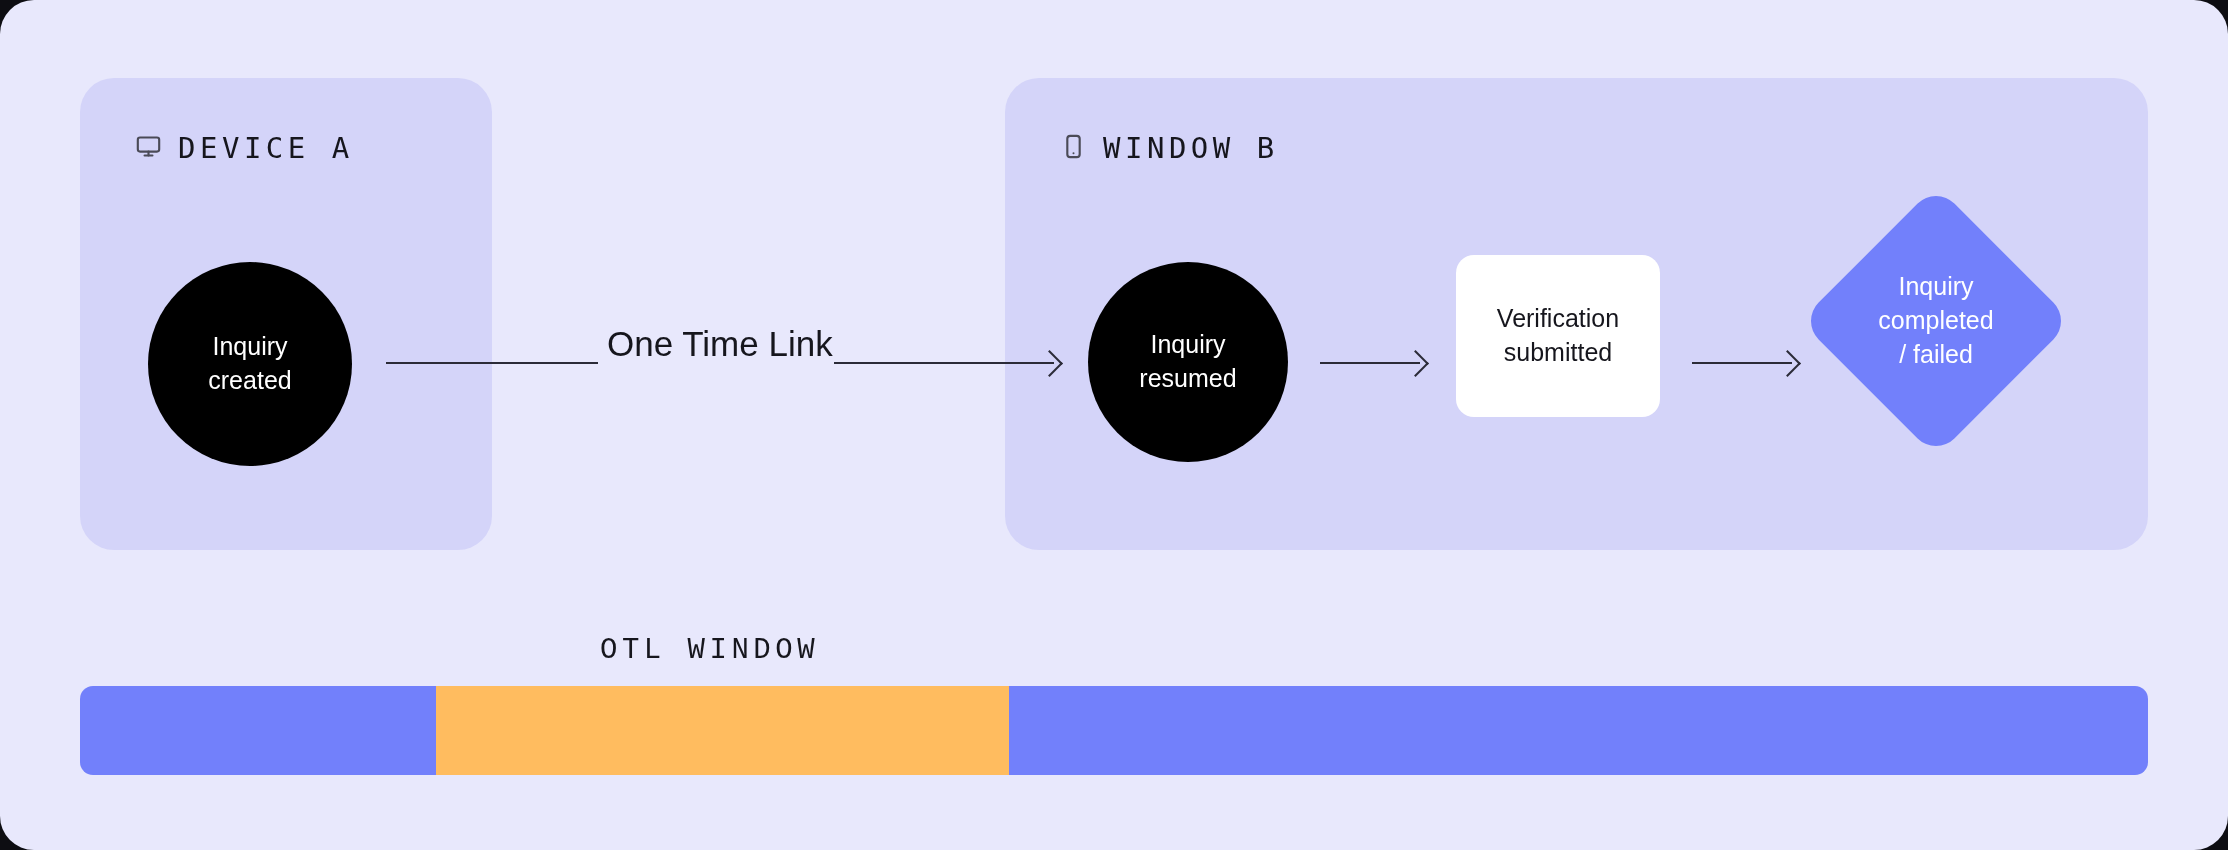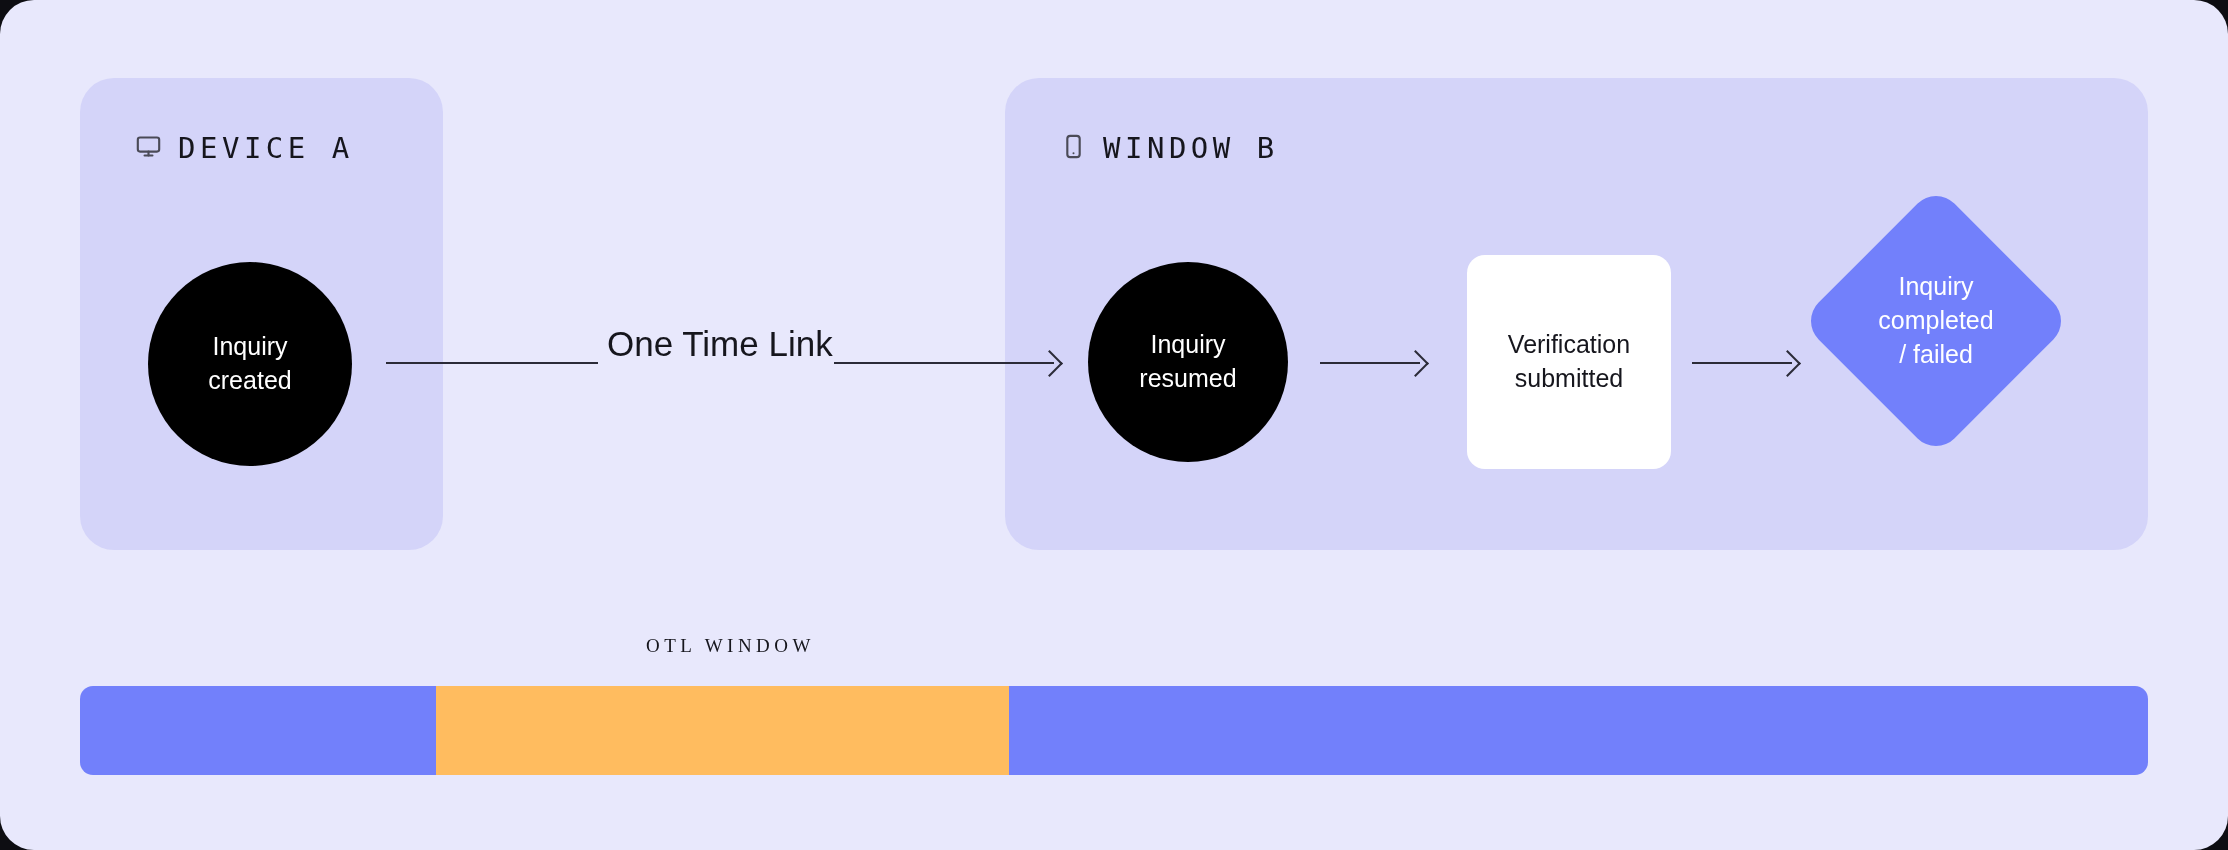--- a/index.html
+++ b/index.html
@@ -17,21 +17,21 @@
     font-family: "Liberation Sans", sans-serif;
     -webkit-font-smoothing: antialiased;
   }
 
   
   .panel {
     position: absolute;
     background: #d4d4f9;
     border-radius: 34px;
   }
-  #panel-a { left: 80px;  top: 78px; width: 363px;  height: 472px; }
+  #panel-a { left: 80px;  top: 78px; width: 412px;  height: 472px; }
   #panel-b { left: 1005px; top: 78px; width: 1143px; height: 472px; }
 
   .panel-header {
     position: absolute;
     top: 55px;
     left: 55px;
     display: flex;
     align-items: center;
     gap: 16px;
     white-space: nowrap;
@@ -90,21 +90,21 @@
     position: relative;
     color: #ffffff;
     font-size: 25px;
     line-height: 1.35;
     white-space: pre-line;
     text-align: center;
   }
 
   #node-inquiry-created { left: 148px; top: 262px; width: 204px; height: 204px; }
   #node-inquiry-resumed { left: 1088px; top: 262px; width: 200px; height: 200px; }
-  #node-verification-submitted { left: 1456px; top: 255px; width: 204px; height: 214px; margin-left: 11px; }
+  #node-verification-submitted { left: 1456px; top: 255px; width: 204px; height: 162px; }
   #node-inquiry-completed { left: 1840px; top: 225px; width: 192px; height: 192px; }
 
   
   .conn {
     position: absolute;
     height: 2px;
     background: #2b2b38;
   }
   .arrowhead {
     position: absolute;
@@ -134,27 +134,26 @@
   
   #conn-b2 { left: 1692px; top: 362px; width: 100px; }
   #arrow-b2 { left: 1778px; top: 354px; }
 
   
   .tl-label {
     position: absolute;
     display: flex;
     align-items: center;
     gap: 12px;
-    font-family: Liberation Serif, serif;
-    font-size: 19px;
+    font-family: Liberation Mono, monospace;
+    font-size: 29px;
     letter-spacing: 4.5px;
     color: #16161d;
     white-space: nowrap;
     line-height: 1;
-    margin-left: 46px;
   }
   #label-otl-window { left: 600px; top: 636px; }
   #label-expiration-window { left: 1750px; top: 636px; }
 
   #timeline-bar {
     position: absolute;
     left: 80px;
     top: 686px;
     width: 2068px;
     height: 89px;

